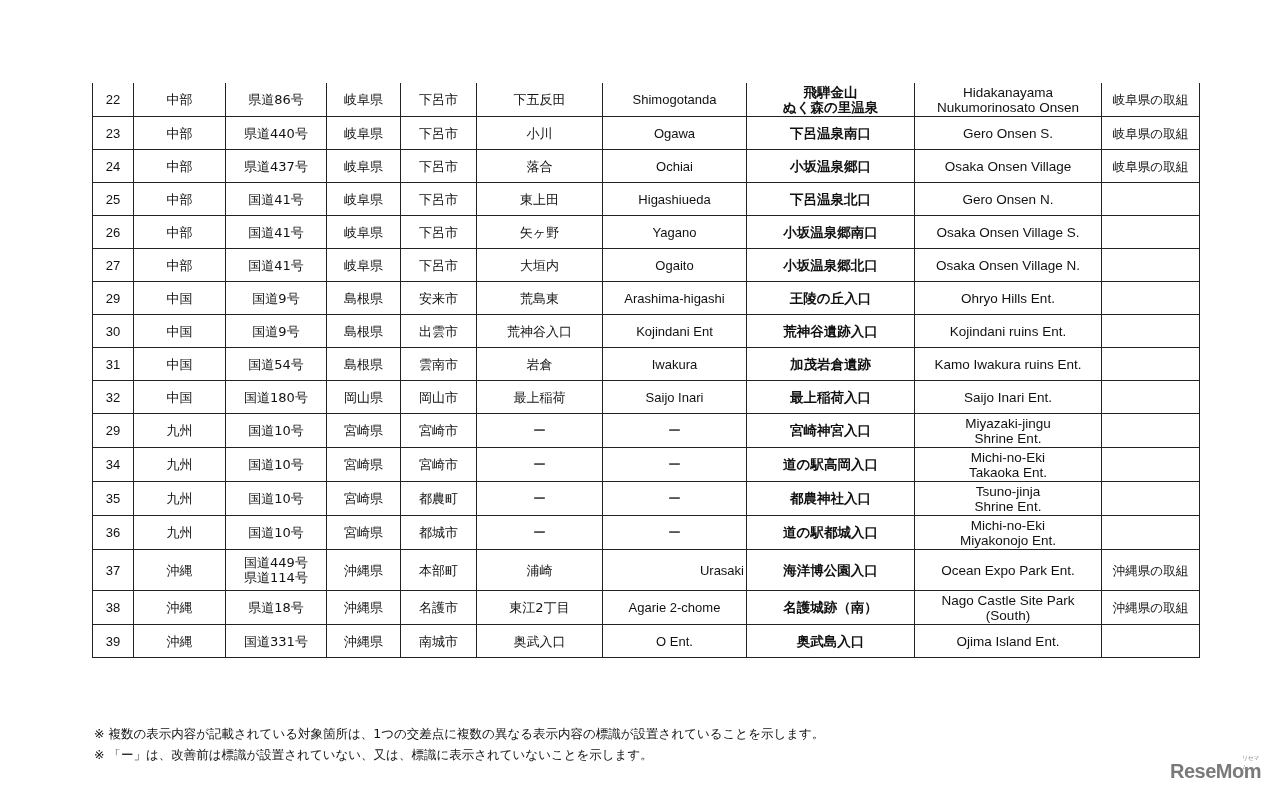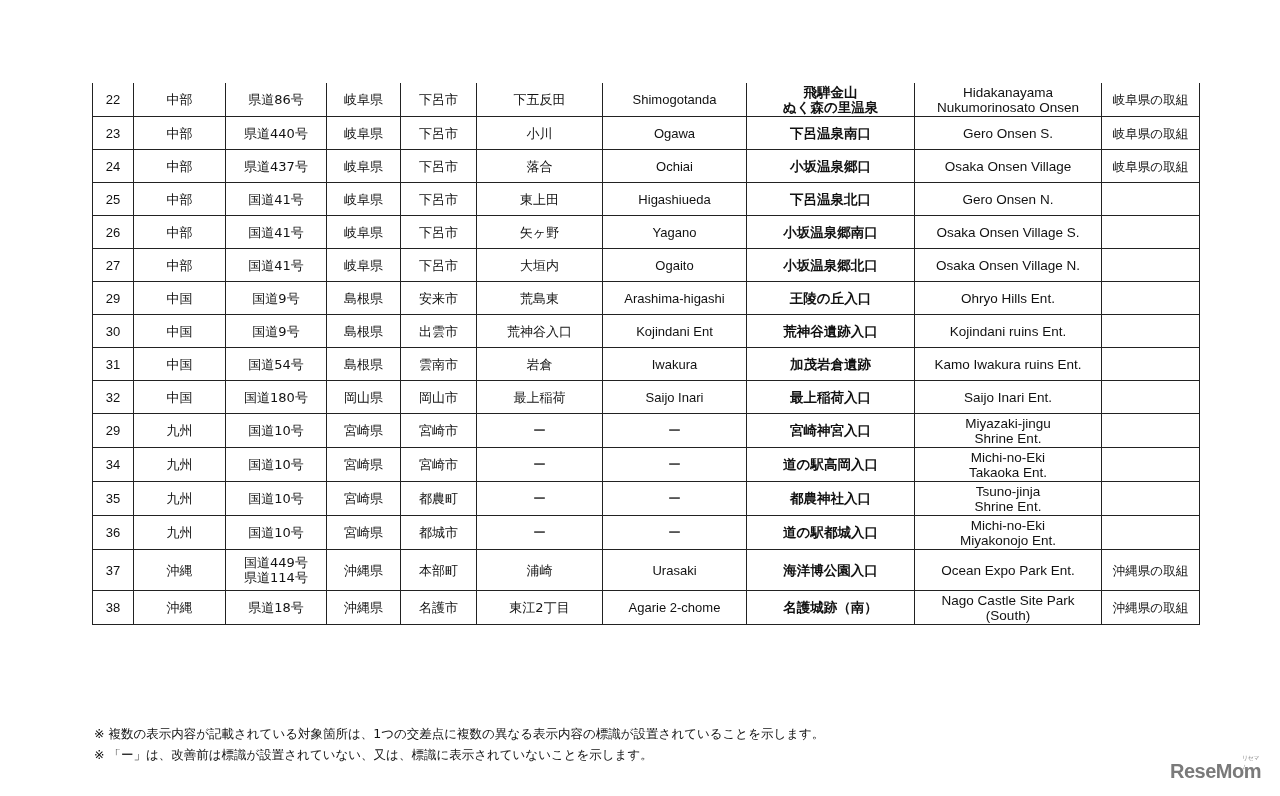--- a/index.html
+++ b/index.html
@@ -302,21 +302,21 @@
         <tr>
           <td class="num" style="height: 40px;">37</td>
           <td style="height: 40px;">沖縄</td>
           <td style="height: 40px;">
             <span class="cell-line">国道449号</span>
             <span class="cell-line">県道114号</span>
           </td>
           <td style="height: 40px;">沖縄県</td>
           <td style="height: 40px;">本部町</td>
           <td style="height: 40px;">浦崎</td>
-          <td class="en" style="height: 40px;">Urasaki</td>
+          <td class="en" style="height: 40px; text-align: right;">Urasaki</td>
           <td class="jpb" style="height: 40px; font-family: Liberation Serif, serif;">
             <span class="cell-line">海洋博公園入口</span>
           </td>
           <td class="enb" style="height: 40px; margin-left: 8px;">
             <span class="cell-line">Ocean Expo Park Ent.</span>
           </td>
           <td class="note" style="height: 40px;">沖縄県の取組</td>
         </tr>
         <tr>
           <td class="num" style="height: 33px;">38</td>
@@ -329,20 +329,38 @@
           <td style="height: 33px;">東江2丁目</td>
           <td class="en" style="height: 33px;">Agarie 2-chome</td>
           <td class="jpb" style="height: 33px;">
             <span class="cell-line">名護城跡（南）</span>
           </td>
           <td class="enb" style="height: 33px; margin-left: 32px;">
             <span class="cell-line">Nago Castle Site Park</span>
             <span class="cell-line">(South)</span>
           </td>
           <td class="note" style="height: 33px;">沖縄県の取組</td>
+        </tr>
+        <tr>
+          <td class="num">39</td>
+          <td>沖縄</td>
+          <td>
+            <span class="cell-line">国道331号</span>
+          </td>
+          <td>沖縄県</td>
+          <td>南城市</td>
+          <td>奥武入口</td>
+          <td class="en">O Ent.</td>
+          <td class="jpb">
+            <span class="cell-line">奥武島入口</span>
+          </td>
+          <td class="enb">
+            <span class="cell-line">Ojima Island Ent.</span>
+          </td>
+          <td class="note"></td>
         </tr>
       </tbody>
   </table>
 </div>
 
 <div class="notes">
   <div>※  複数の表示内容が記載されている対象箇所は、1つの交差点に複数の異なる表示内容の標識が設置されていることを示します。</div>
   <div>※ 「ー」は、改善前は標識が設置されていない、又は、標識に表示されていないことを示します。</div>
 </div>
 

